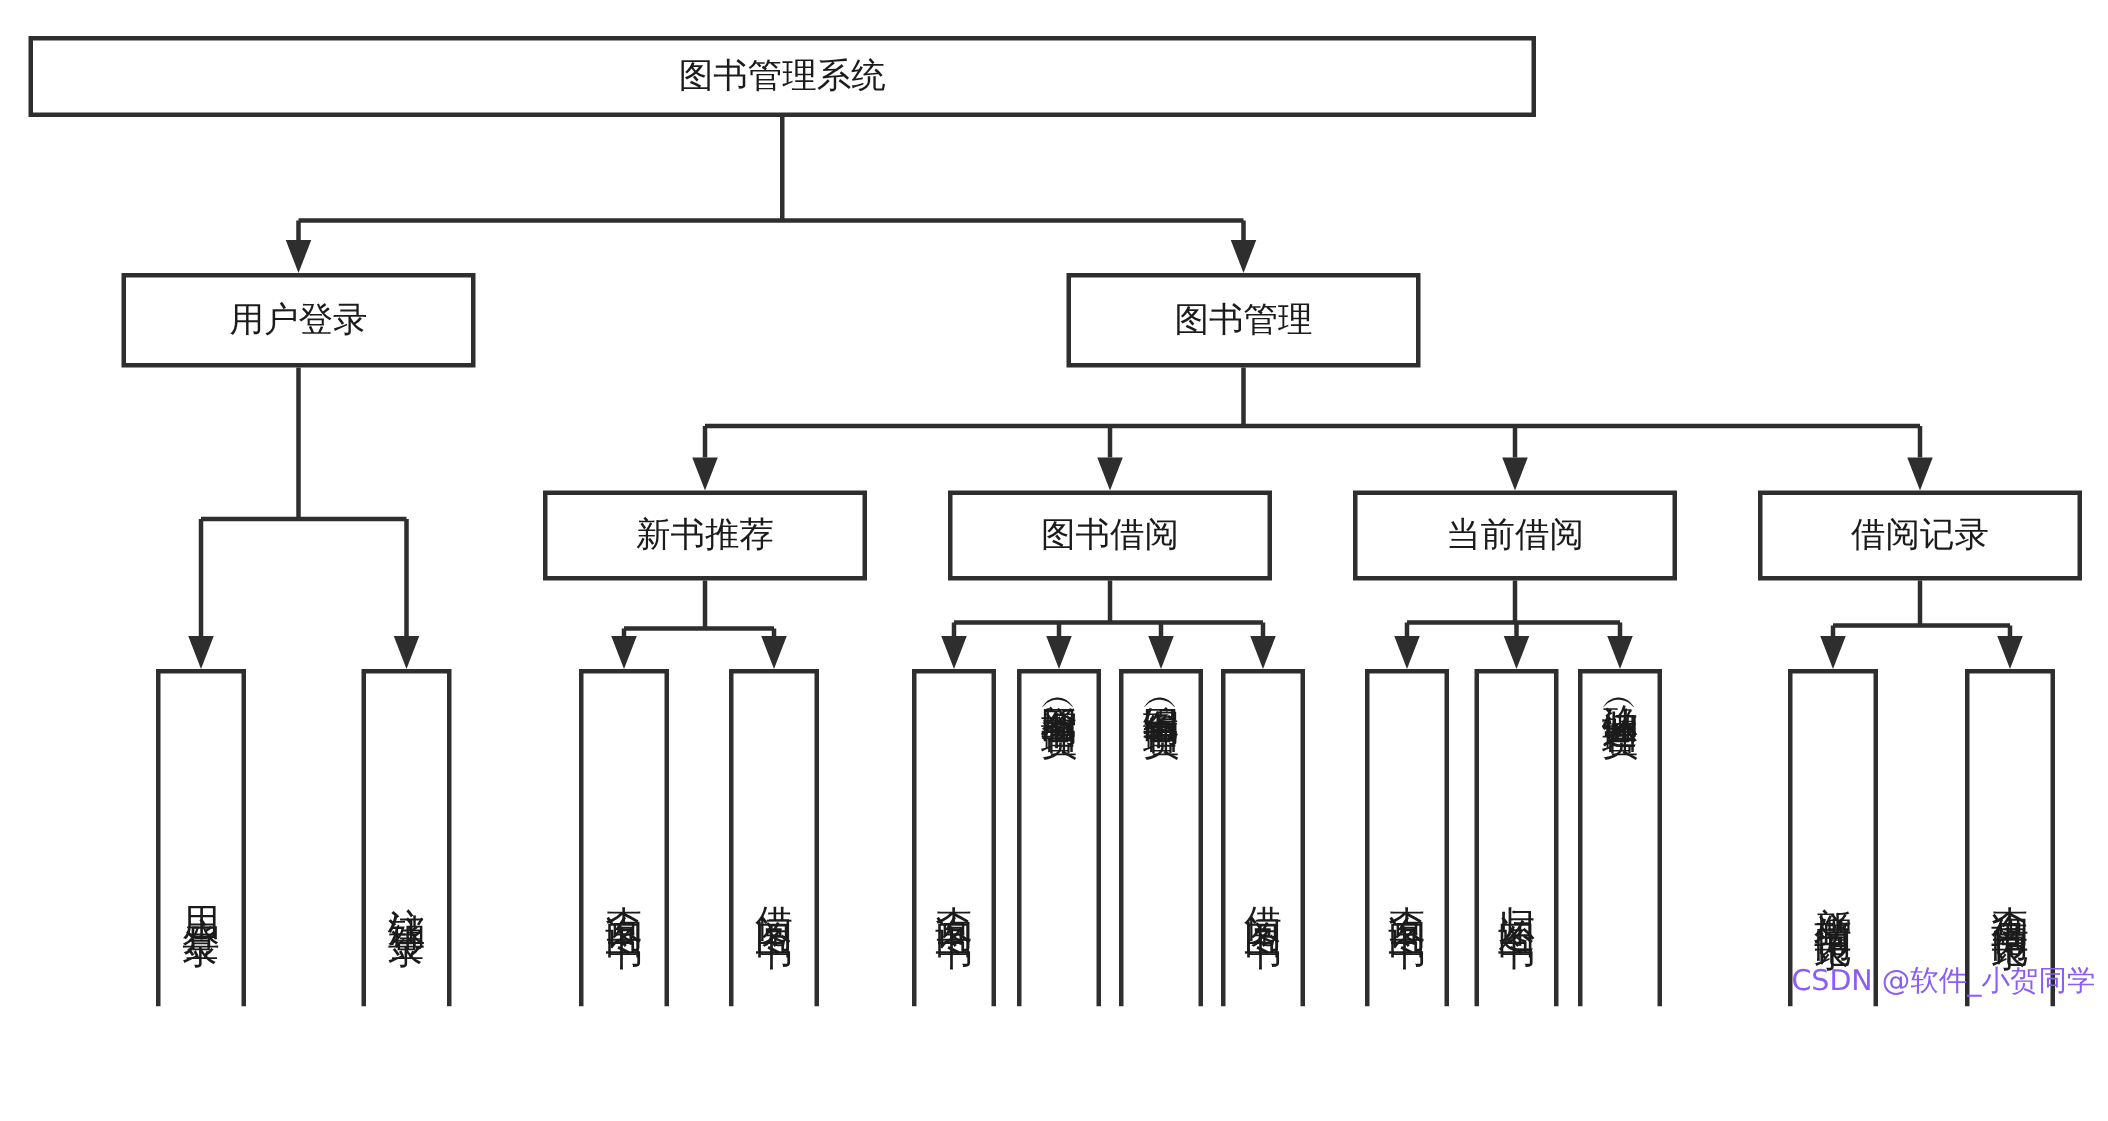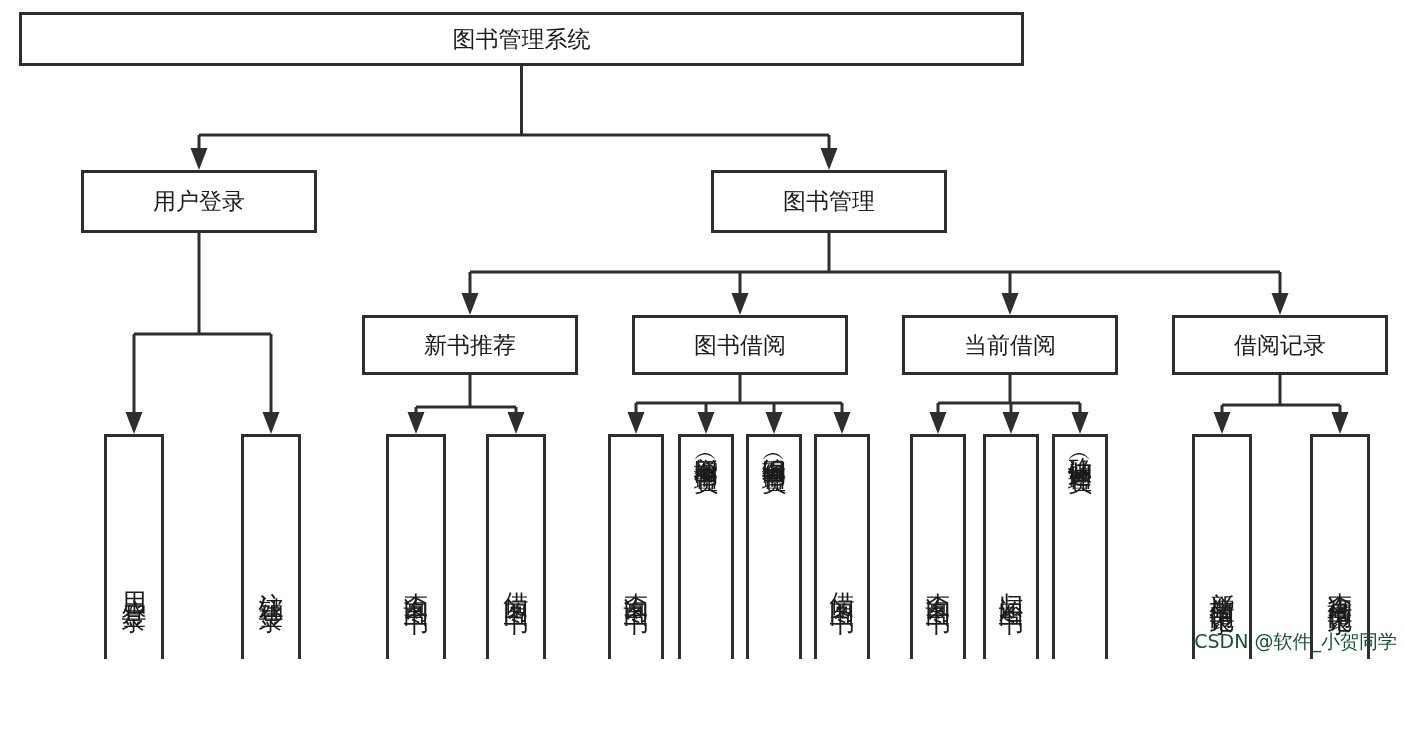--- a/index.html
+++ b/index.html
@@ -10,20 +10,21 @@
   }
   body {
     font-family: "DejaVu Sans", "Liberation Sans", sans-serif;
   }
   #canvas {
     position: relative;
     width: 1405px;
     height: 659px;
     background: #ffffff;
     overflow: hidden;
+    margin-top: 12px;
   }
   svg#diagram {
     position: absolute;
     left: 0;
     top: 0;
     width: 1405px;
     height: 747px;
     display: block;
   }
   .node-rect {
@@ -70,21 +71,21 @@
     letter-spacing: 6px;
     color: #1b1b1b;
     white-space: nowrap;
   }
   .watermark {
     position: absolute;
     right: 8px;
     bottom: 4px;
     font-family: "DejaVu Sans", "Liberation Sans", sans-serif;
     font-size: 19px;
-    color: #14532d;
+    color: #8b5cf6;
     white-space: nowrap;
     pointer-events: none;
   }
 </style>
 </head>
 <body>
 
 <div id="canvas">
 
   <svg id="diagram" viewBox="0 0 1405 747" xmlns="http://www.w3.org/2000/svg">

